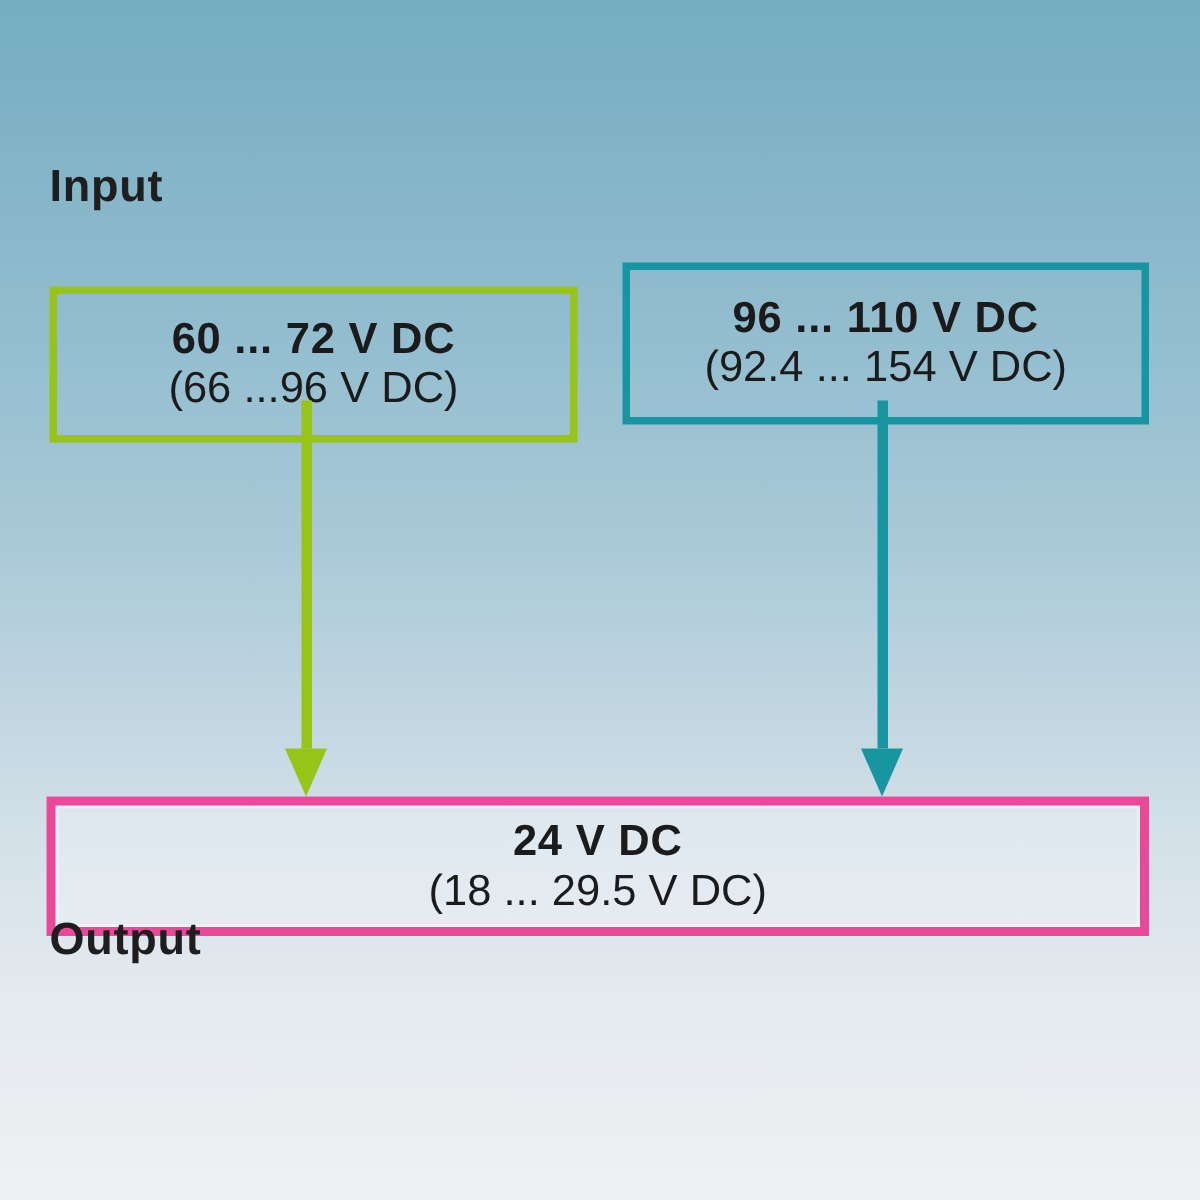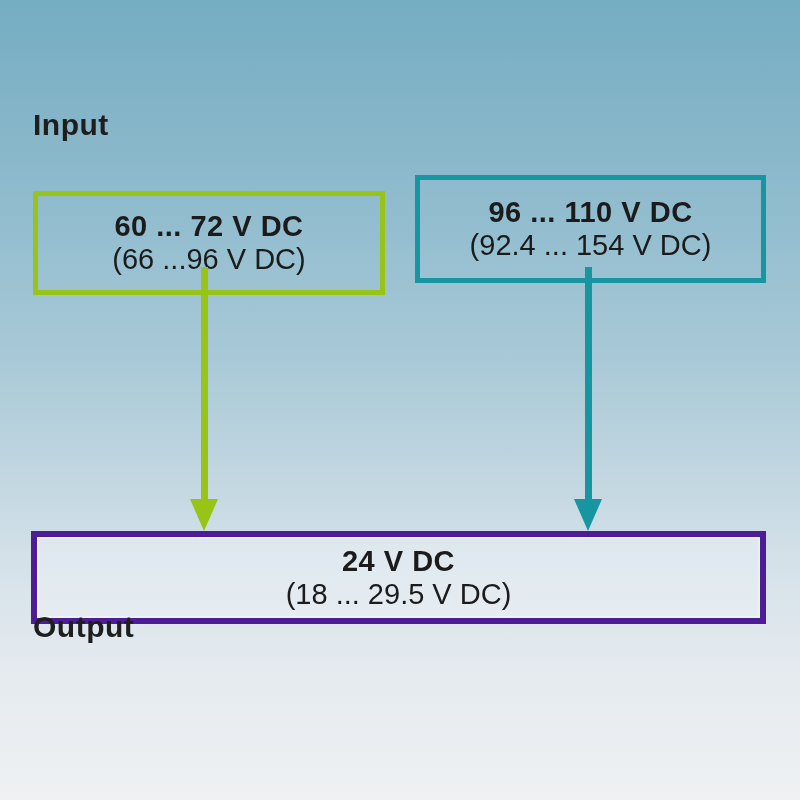--- a/index.html
+++ b/index.html
@@ -50,21 +50,21 @@
     left: 33px; top: 175px; width: 352px; height: 104px;
     border: 5px solid #98C418;
     margin-top: 16px;
   }
   #input-box-right {
     left: 415px; top: 175px; width: 351px; height: 108px;
     border: 5px solid #1795A0;
   }
   #output-box {
     left: 31px; top: 531px; width: 735px; height: 93px;
-    border: 6px solid #4c1d95;
+    border: 6px solid #ec4899;
     background: rgba(255,255,255,0.28);
     box-shadow: inset 0 0 0 2px rgba(255,255,255,0.35);
   }
 
   .arrow {
     position: absolute;
     top: 267px;
     width: 28px;
     display: flex;
     flex-direction: column;

